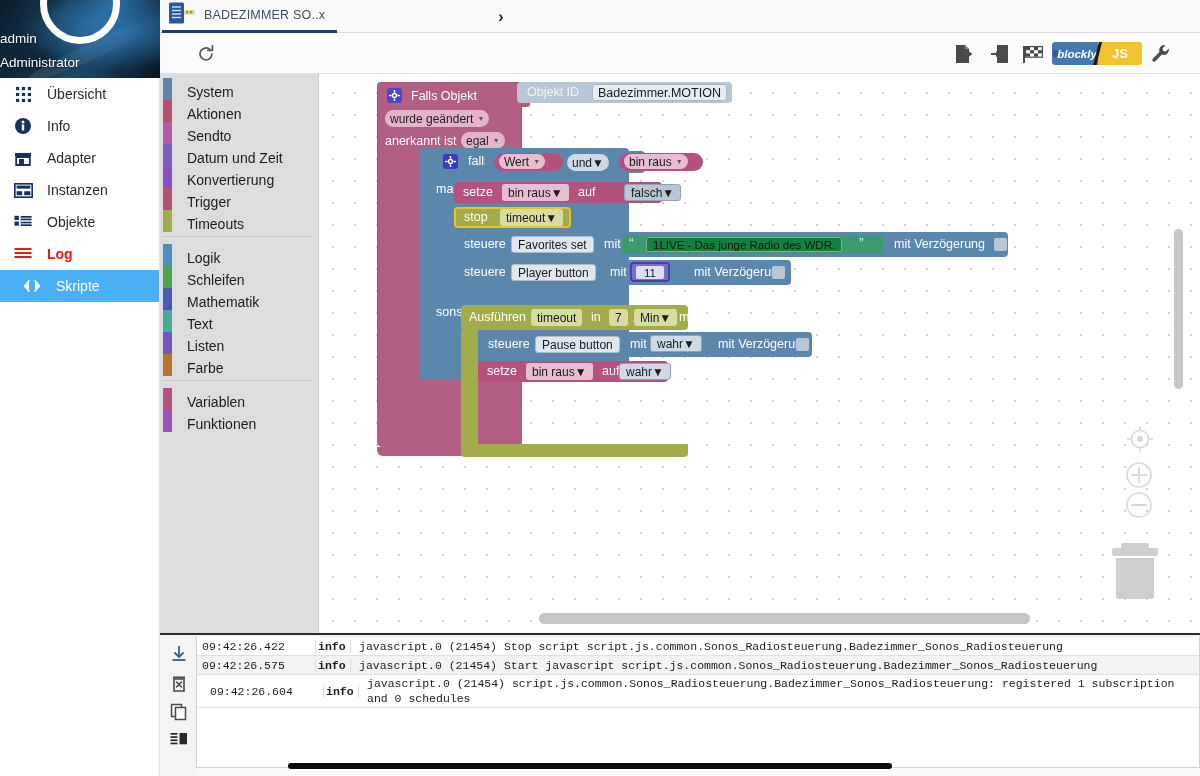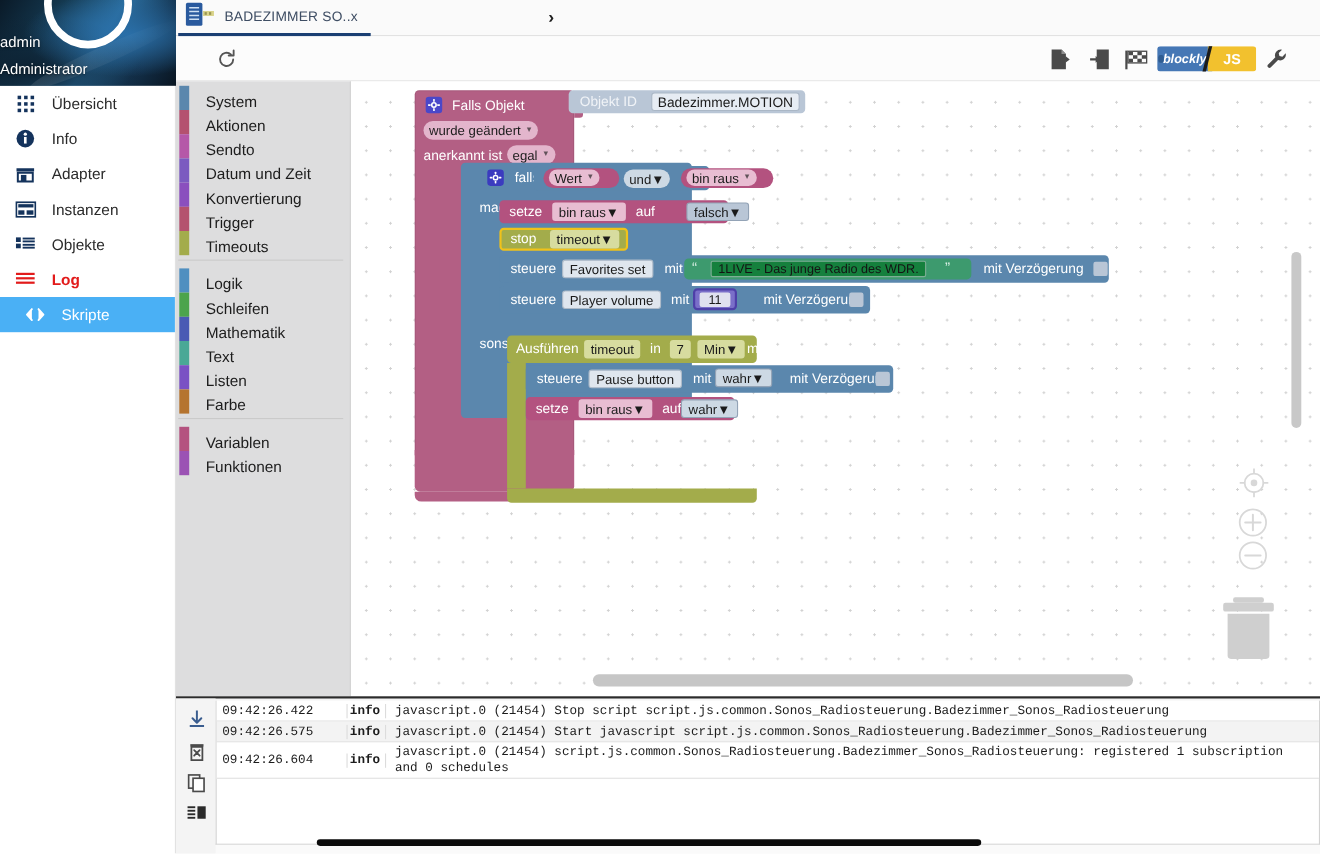--- a/index.html
+++ b/index.html
@@ -666,21 +666,21 @@
       <span style="position:absolute;left:540px;top:6px;width:13px;height:13px;background:#b9c6d6;border-radius:2px;"></span>
     </div>
     <div class="blk" id="b-str">
       <span class="q" style="position:absolute;left:7px;top:0px;font-size:14px;">“</span>
       <span class="sv" style="position:absolute;left:24px;top:2px;">1LIVE - Das junge Radio des WDR.</span>
       <span class="q" style="position:absolute;left:237px;top:0px;font-size:14px;">”</span>
     </div>
 
     <div class="blk" id="b-vol">
       <span class="txt" style="position:absolute;left:10px;top:5px;">steuere</span>
-      <span class="pf grey" style="position:absolute;left:57px;top:4px;">Player volume</span>
+      <span class="pf grey" style="position:absolute;left:57px;top:4px;">Player button</span>
       <span class="txt" style="position:absolute;left:156px;top:5px;">mit</span>
       <span class="txt" style="position:absolute;left:240px;top:5px;">mit Verzögerung</span>
       <span style="position:absolute;left:318px;top:6px;width:13px;height:13px;background:#b9c6d6;border-radius:2px;"></span>
     </div>
     <div class="blk" id="b-num">
       <span class="nv">11</span>
     </div>
 
     <div class="blk" id="b-exec">
       <span class="txt" style="position:absolute;left:8px;top:5px;">Ausführen</span>
@@ -798,21 +798,21 @@
       <div class="lrow">
         <span class="ts">09:42:26.422</span>
         <span class="sv">info</span>
         <span class="ms">javascript.0 (21454) Stop script script.js.common.Sonos_Radiosteuerung.Badezimmer_Sonos_Radiosteuerung</span>
       </div>
       <div class="lrow">
         <span class="ts">09:42:26.575</span>
         <span class="sv">info</span>
         <span class="ms">javascript.0 (21454) Start javascript script.js.common.Sonos_Radiosteuerung.Badezimmer_Sonos_Radiosteuerung</span>
       </div>
-      <div class="lrow" style="min-height:33px;">
+      <div class="lrow" style="min-height:33px;justify-content:flex-end;">
         <span class="ts">09:42:26.604</span>
         <span class="sv">info</span>
         <span class="ms" style="max-width:840px;white-space:normal;">javascript.0 (21454) script.js.common.Sonos_Radiosteuerung.Badezimmer_Sonos_Radiosteuerung: registered 1 subscription and 0 schedules</span>
       </div>
     </div>
     <div id="logbar-bottom"></div>
   </div>
 
   <div id="page-hscroll"></div>
 </div>

